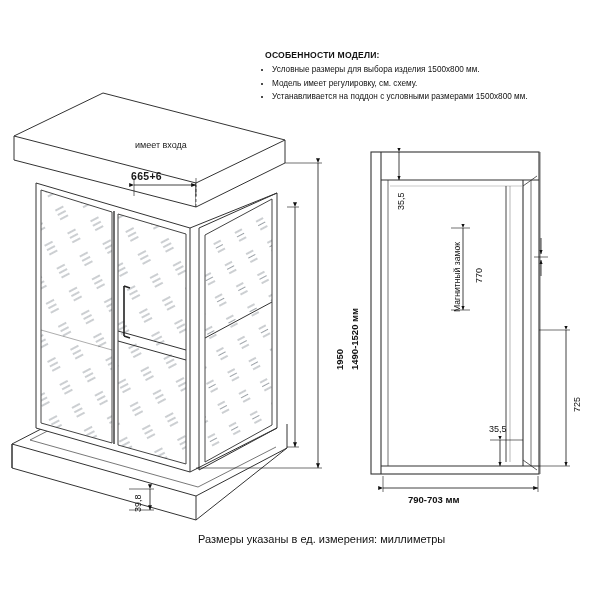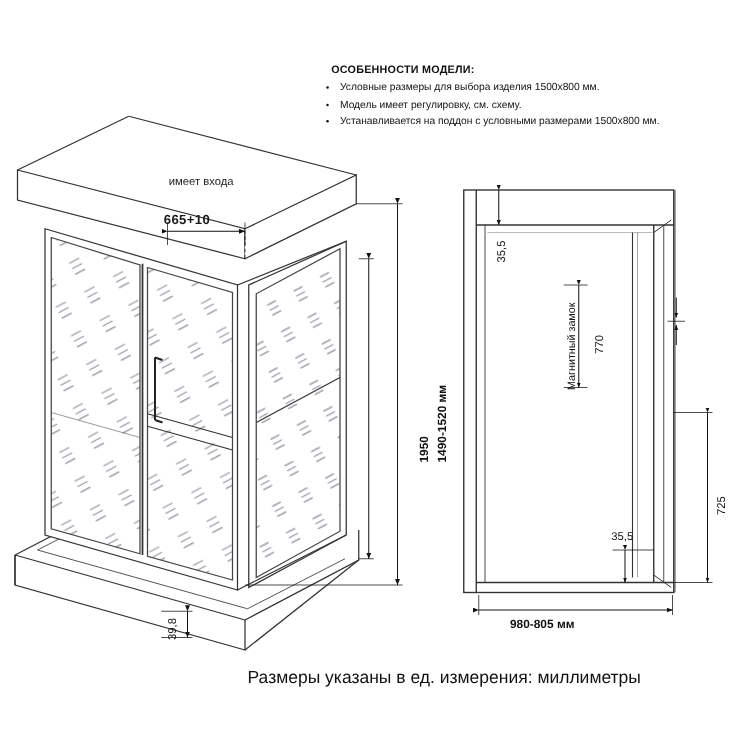--- a/index.html
+++ b/index.html
@@ -27,21 +27,21 @@
   }
   .feat-list li{margin:0 0 1px 0;padding:0;}
   .feat-list li::marker{font-size:8px;}
 
   .dim{font-size:9px;color:#111;}
   .dim-b{font-size:9.5px;font-weight:bold;color:#111;}
   .small{font-size:8.6px;color:#111;}
   .rot90{transform:rotate(-90deg);transform-origin:left top;}
   .foot{
     left:198px;top:533px;
-    font-size:14px;color:#111;
+    font-size:11px;color:#111;
   }
   .entry-lbl{left:135px;top:140px;font-size:9px;}
   .entry-val{left:131px;top:170px;font-size:10.5px;font-weight:bold;letter-spacing:.3px;}
 </style>
 </head>
 <body>
 
 <div id="stage">
 
   <svg viewBox="0 0 600 600">
@@ -178,27 +178,27 @@
   </svg>
 
   <div class="txt feat-title">ОСОБЕННОСТИ МОДЕЛИ:</div>
   <ul class="feat-list">
     <li>Условные размеры для выбора изделия 1500х800 мм.</li>
     <li>Модель имеет регулировку,  см.  схему.</li>
     <li>Устанавливается на поддон с условными размерами 1500х800 мм.</li>
   </ul>
 
   <div class="txt entry-lbl">имеет входа</div>
-  <div class="txt entry-val">665+10</div>
+  <div class="txt entry-val">665+6</div>
 
   <div class="txt dim-b rot90" style="left:334px;top:370px;">1950</div>
   <div class="txt dim-b rot90" style="left:349px;top:370px;">1490-1520 мм</div>
   <div class="txt dim rot90" style="left:133px;top:512px;">39,8</div>
 
   <div class="txt dim rot90" style="left:396px;top:210px;">35,5</div>
   <div class="txt small rot90" style="left:452px;top:312px;">Магнитный замок</div>
   <div class="txt dim rot90" style="left:474px;top:283px;">770</div>
   <div class="txt dim rot90" style="left:572px;top:412px;">725</div>
   <div class="txt dim" style="left:489px;top:424px;">35,5</div>
-  <div class="txt dim-b" style="left:408px;top:494px;">980-805 мм</div>
+  <div class="txt dim-b" style="left:408px;top:494px;">790-703 мм</div>
 
   <div class="txt foot">Размеры указаны в ед. измерения: миллиметры</div>
 </div>
 
 </body></html>

